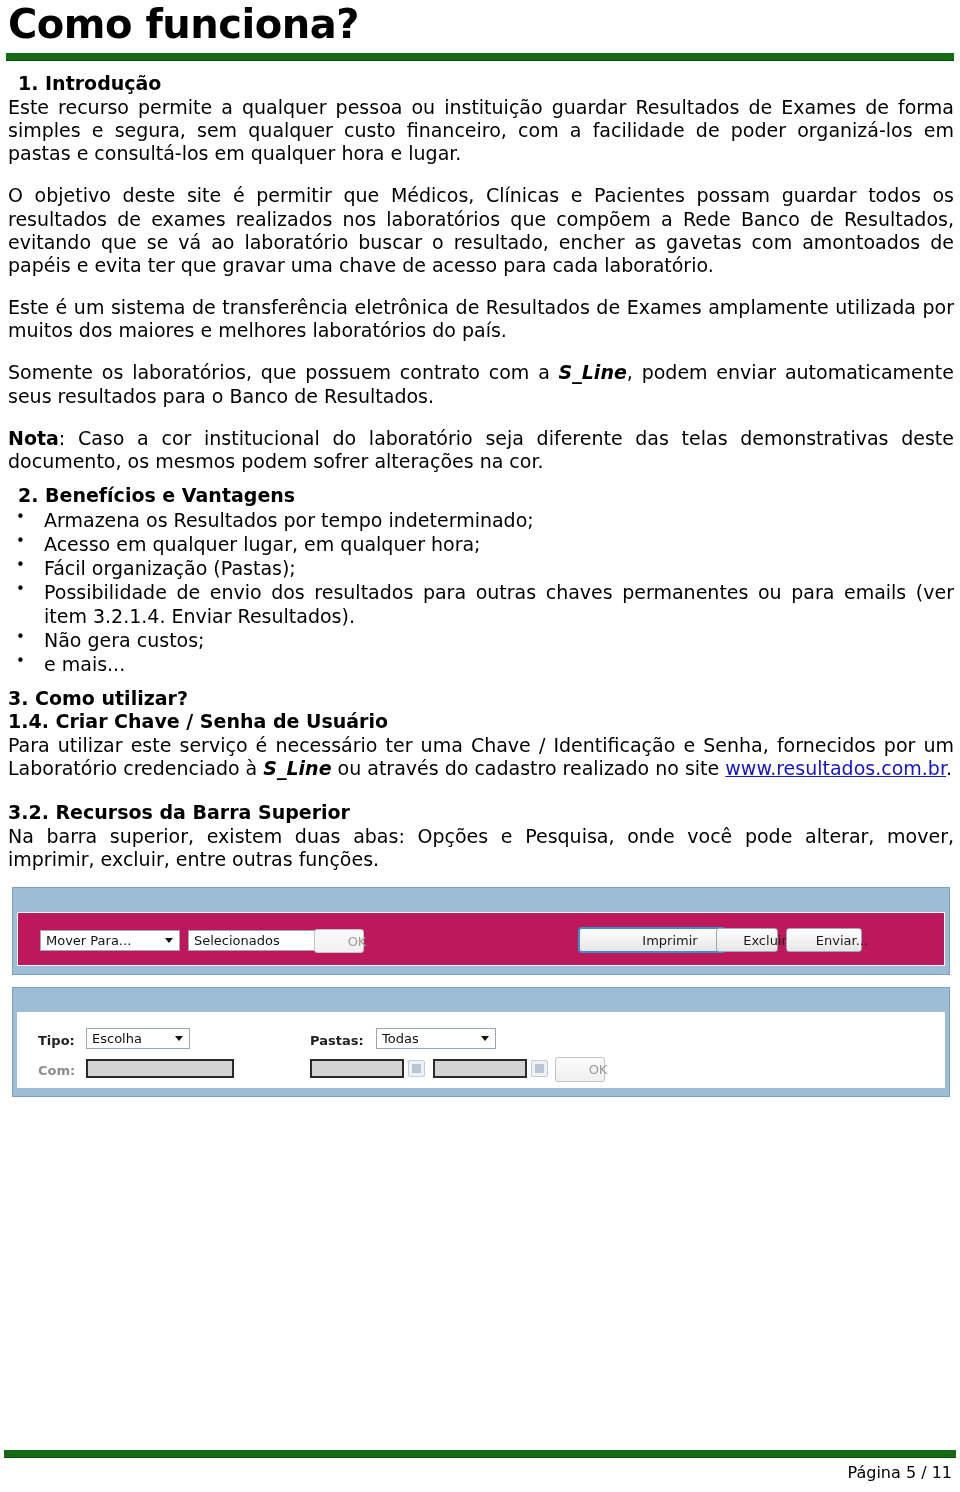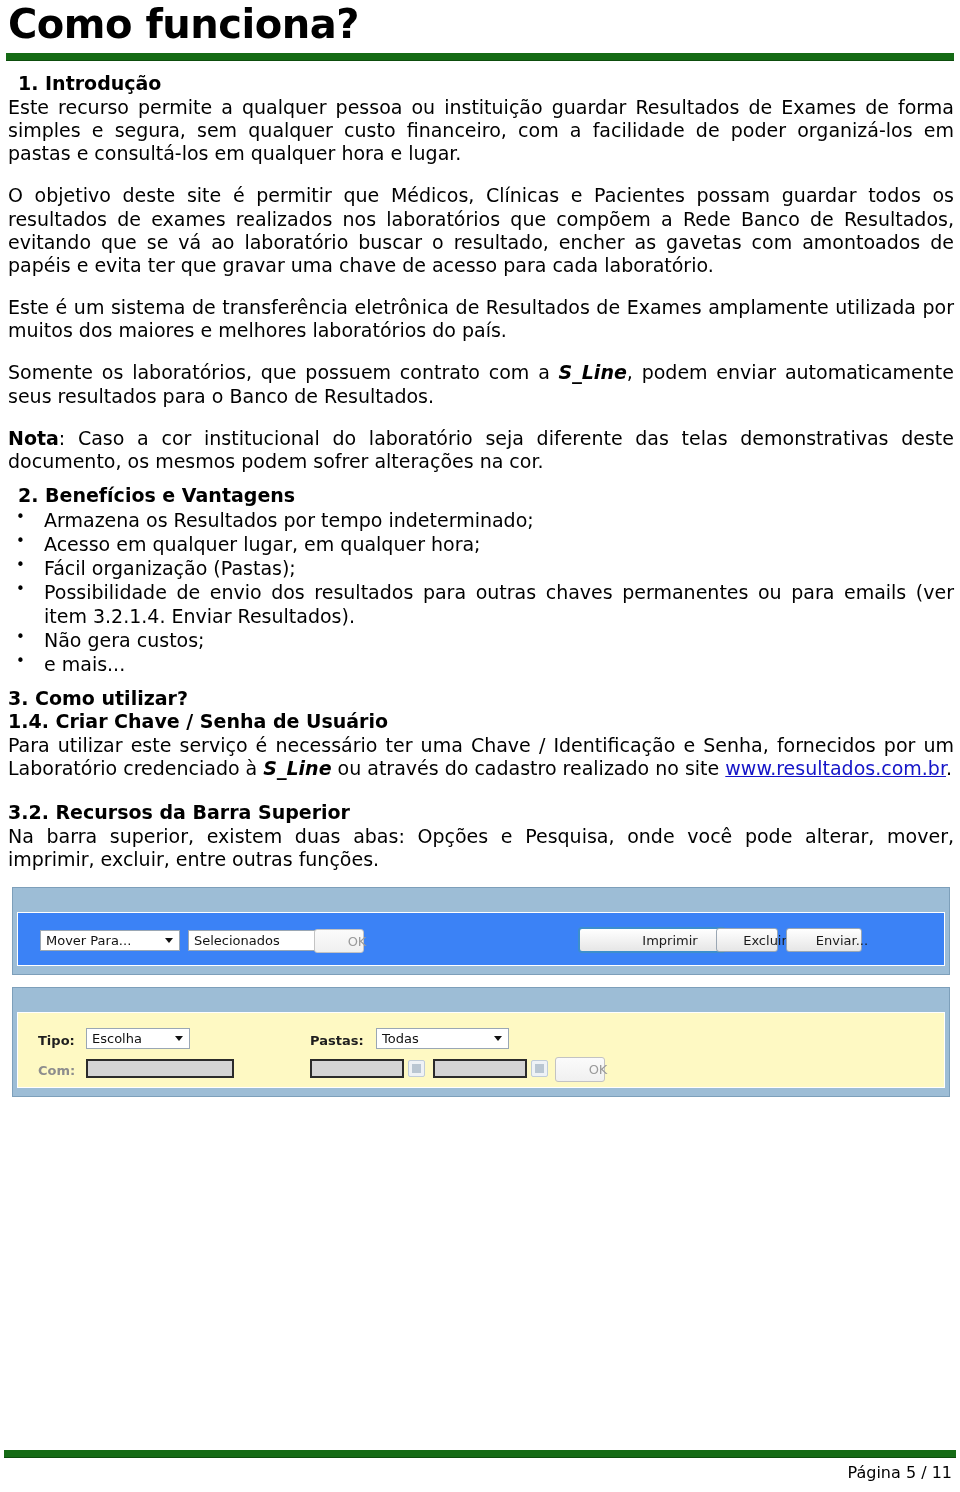--- a/index.html
+++ b/index.html
@@ -138,26 +138,26 @@
     top: 3px;
     height: 21px;
   }
 
   .panel-body {
     position: absolute;
     left: 4px;
     right: 4px;
     top: 24px;
     bottom: 8px;
-    background: #3b82f6;
+    background: #be185d;
     border: 1px solid #ffffff;
     box-sizing: border-box;
   }
   .panel-body.search {
-    background: #fef9c3;
+    background: #ffffff;
   }
 
   
   .w-select {
     position: absolute;
     box-sizing: border-box;
     background: #ffffff;
     border: 1px solid #9aa7b4;
     height: 21px;
     display: flex;
@@ -379,21 +379,21 @@
 
     <div class="panel-body search">
 
       <div class="w-label" style="left:20px; top:20px;">Tipo:</div>
       <div class="w-select" style="left:68px; top:15px; width:104px;">
         <span>Escolha</span>
         <span class="caret"></span>
       </div>
 
       <div class="w-label" style="left:292px; top:20px;">Pastas:</div>
-      <div class="w-select" style="left:358px; top:15px; width:133px;">
+      <div class="w-select" style="left:358px; top:15px; width:120px;">
         <span>Todas</span>
         <span class="caret"></span>
       </div>
 
       <div class="w-label dim" style="left:20px; top:50px;">Com:</div>
       <div class="w-input" style="left:68px; top:46px; width:148px;"></div>
 
       <div class="w-input" style="left:292px; top:46px; width:94px;"></div>
       <div class="w-cal" style="left:390px; top:47px;"></div>
 

